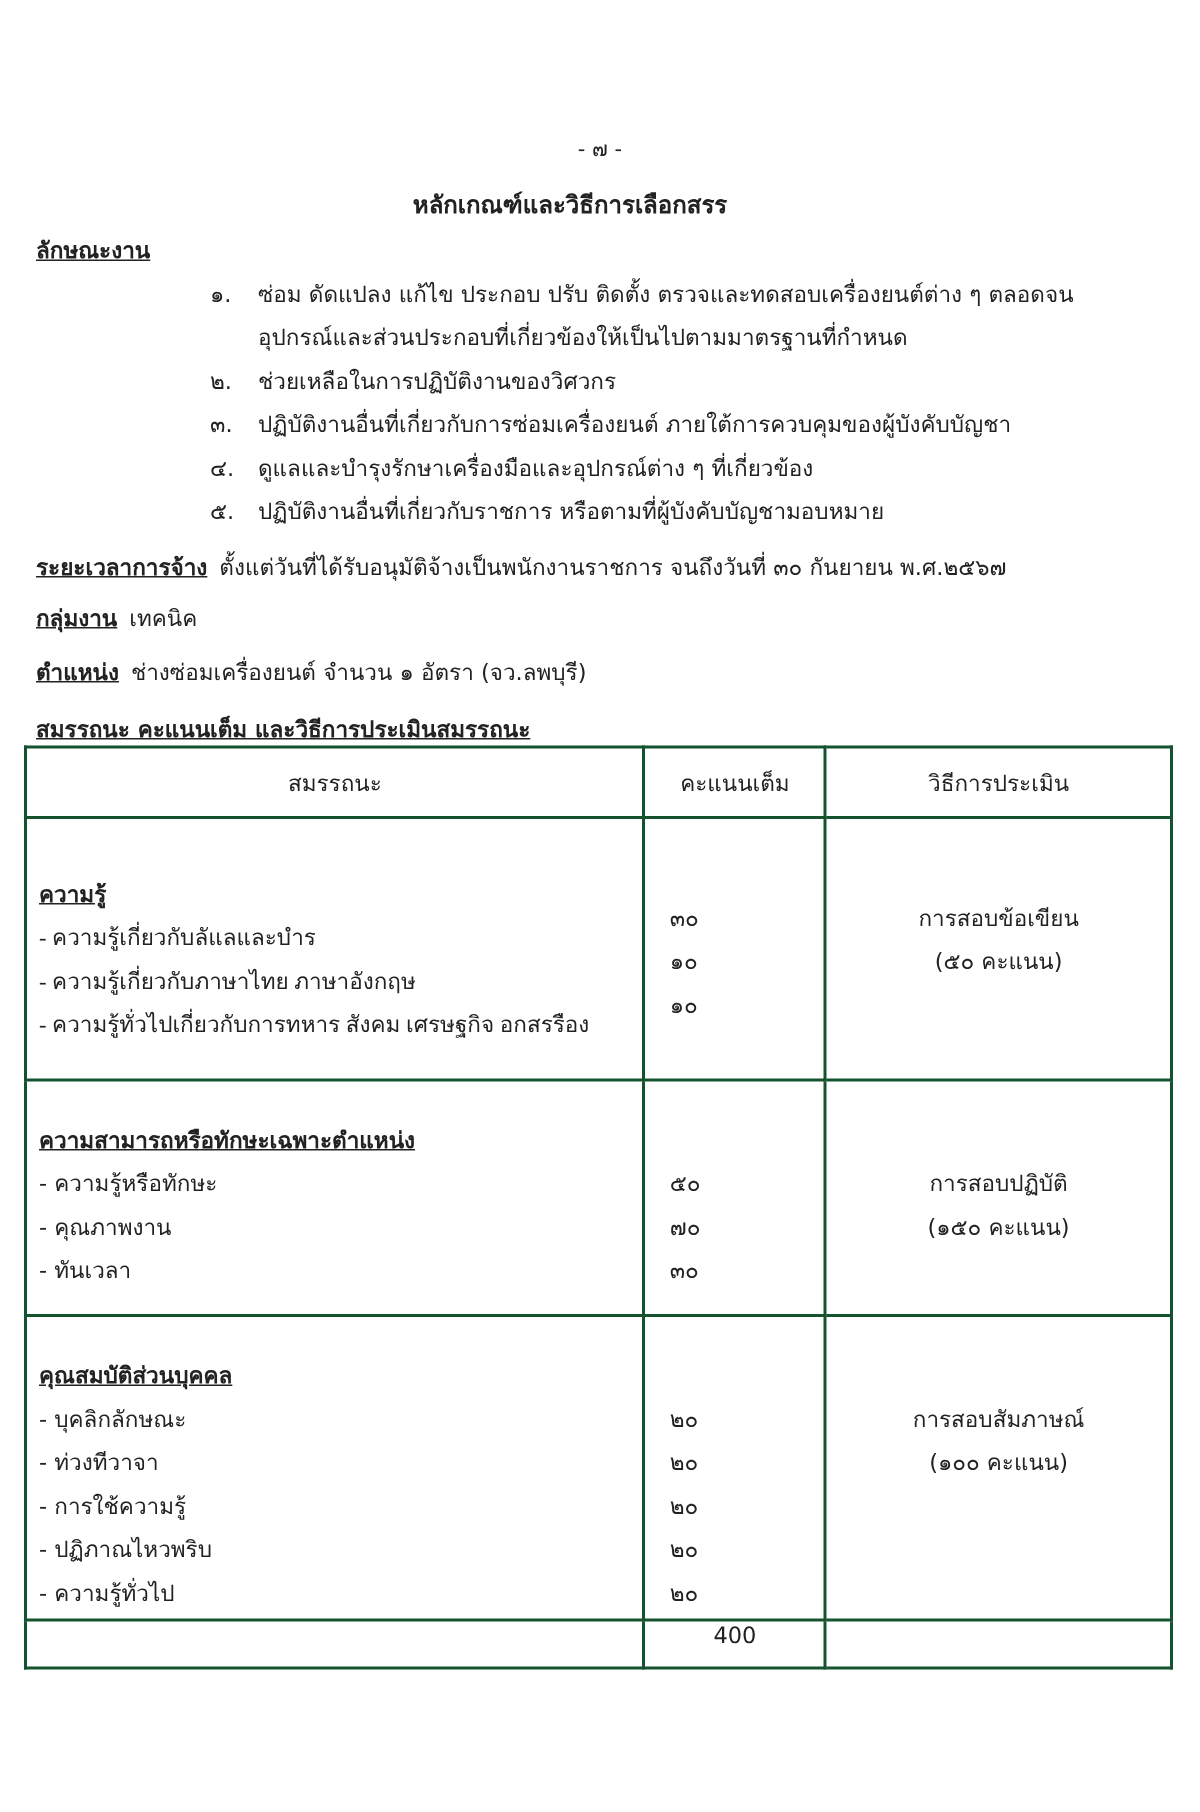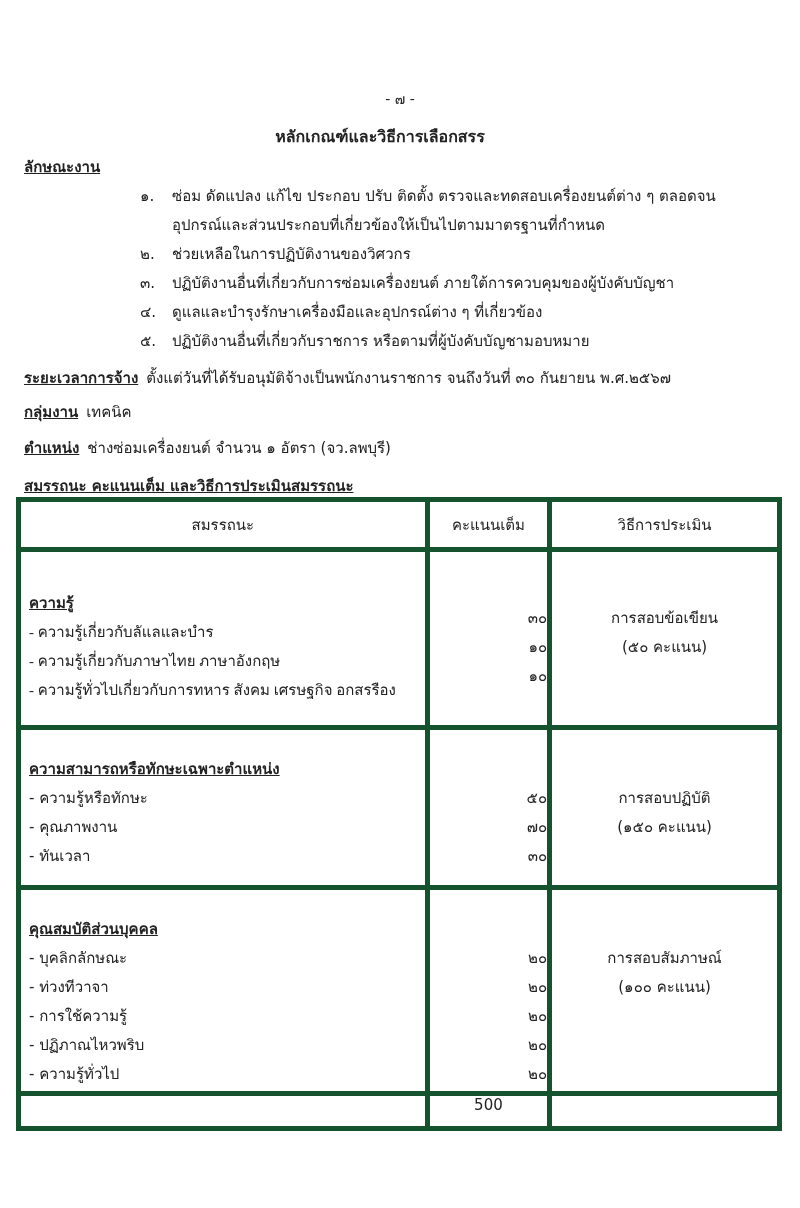--- a/index.html
+++ b/index.html
@@ -15,27 +15,27 @@
   .dutyitem { left: 140px; font-size: 15px; }
   .dutyitem .num { display: inline-block; width: 32px; }
   .dutycont { left: 172px; font-size: 15px; }
   .line { left: 24px; font-size: 15px; }
   .line .val { margin-left: 8px; }
 
   table.comp {
     position: absolute; left: 16px; top: 497px; width: 766px;
     border-collapse: collapse; font-size: 15px;
   }
-  table.comp td, table.comp th { border: 5px solid #14532d; padding: 0; vertical-align: top; }
+  table.comp td, table.comp th { border: 2px solid #14532d; padding: 0; vertical-align: top; }
   table.comp th { height: 45px; vertical-align: middle; font-weight: normal; text-align: center; }
   .c1 { width: 415px; } .c2 { width: 120px; } .c3 { width: 231px; }
   .cell-wrap { padding: 26px 8px 14px 8px; }
   .grp-title { text-decoration: underline; font-weight: bold; height: 30px; line-height: 30px; }
   .row { height: 29px; line-height: 29px; }
-  .score-col { padding-top: 56px; text-align: right; margin-left: 16px; }
+  .score-col { padding-top: 56px; text-align: left; margin-left: 16px; }
   .method-col { padding-top: 56px; text-align: center; }
   .total td { height: 30px; vertical-align: middle; text-align: center; }
 </style>
 </head>
 <body>
 
 <div class="abs page-num">- ๗ -</div>
 <div class="abs title">หลักเกณฑ์และวิธีการเลือกสรร</div>
 
 <div class="abs sec-label uhead">ลักษณะงาน</div>
@@ -147,17 +147,17 @@
     <td class="c3">
           <div class="method-col" style="padding-top:54px;">
       <div class="row">การสอบสัมภาษณ์</div>
       <div class="row">(๑๐๐ คะแนน)</div>
     </div>
         </td>
   </tr>
 
   <tr class="total">
     <td class="c1"></td>
-    <td class="c2">500</td>
+    <td class="c2">400</td>
     <td class="c3"></td>
   </tr>
 </tbody>
   </table>
 
 </body></html>

